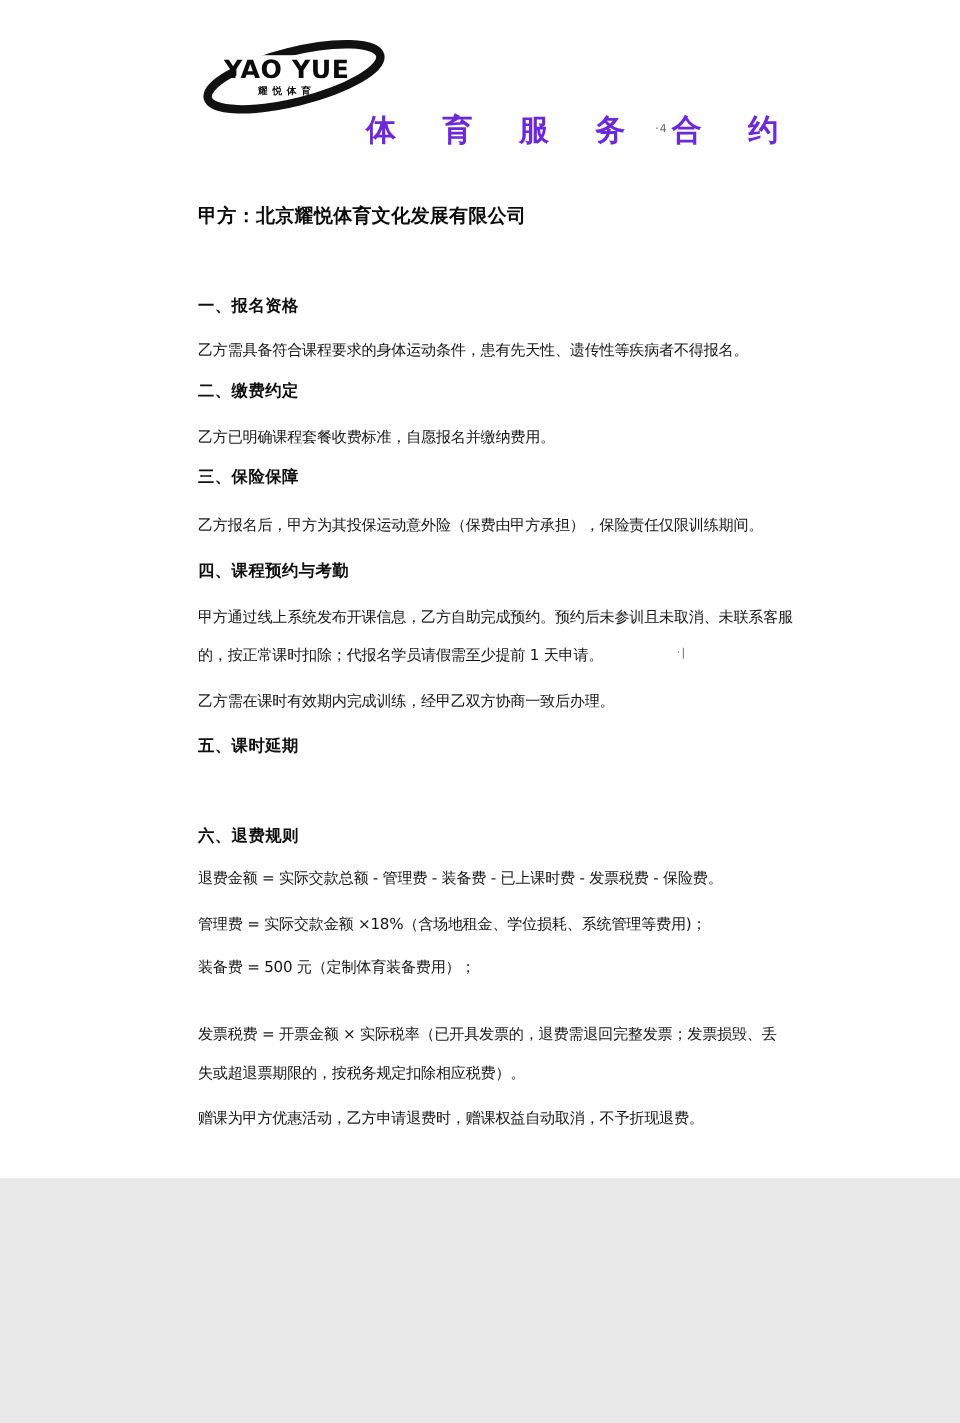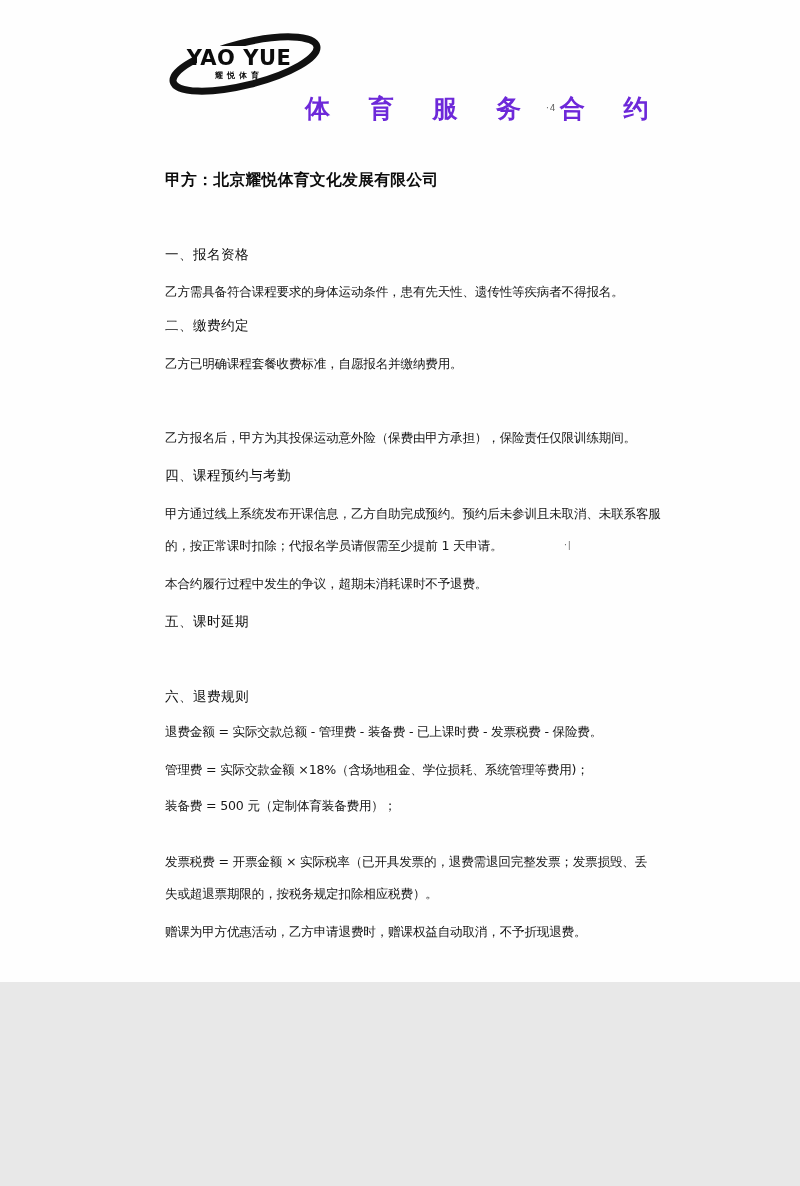--- a/index.html
+++ b/index.html
@@ -14,21 +14,21 @@
     font-size:25px;font-weight:900;letter-spacing:15px;color:#6d28d9;
     white-space:nowrap;
   }
   .artifact{position:absolute;font-size:9px;color:#666;letter-spacing:1px;}
   .art-title{top:103px;left:546px;}
   .art-mid{top:540px;left:564px;}
   .ln{
     position:absolute;left:165px;width:500px;white-space:nowrap;
     font-size:12.6px;font-weight:400;letter-spacing:-0.2px;color:#151515;
   }
-  .hd{font-size:13.6px;font-weight:400;letter-spacing:0.4px;color:#0f0f0f;}
+  .hd{font-size:13.6px;font-weight:700;letter-spacing:0.4px;color:#0f0f0f;}
   .party{font-size:15.8px;font-weight:800;letter-spacing:0.3px;color:#0c0c0c;}
   .siglabel{font-size:13.2px;font-weight:800;color:#0f0f0f;}
   .stamp{
     position:absolute;top:982px;left:155px;width:192px;height:192px;
     mix-blend-mode:multiply;opacity:0.93;
   }
   .signature{position:absolute;top:1060px;left:440px;width:320px;height:105px;}
 </style>
 </head>
 <body>
@@ -51,26 +51,27 @@
   <span class="artifact art-mid">·|</span>
 
   <div class="ln party" style="top:170px">甲方：北京耀悦体育文化发展有限公司</div>
 
   <div class="ln hd" style="top:246px">一、报名资格</div>
   <div class="ln" style="top:284px">乙方需具备符合课程要求的身体运动条件，患有先天性、遗传性等疾病者不得报名。</div>
 
   <div class="ln hd" style="top:317px">二、缴费约定</div>
   <div class="ln" style="top:356px">乙方已明确课程套餐收费标准，自愿报名并缴纳费用。</div>
 
+  <div class="ln hd" style="top:389px">三、保险保障</div>
   <div class="ln" style="top:430px">乙方报名后，甲方为其投保运动意外险（保费由甲方承担），保险责任仅限训练期间。</div>
 
   <div class="ln hd" style="top:467px">四、课程预约与考勤</div>
   <div class="ln" style="top:506px">甲方通过线上系统发布开课信息，乙方自助完成预约。预约后未参训且未取消、未联系客服</div>
   <div class="ln" style="top:538px">的，按正常课时扣除；代报名学员请假需至少提前 1 天申请。</div>
-  <div class="ln" style="top:576px">本合约履行过程中发生的争议，超期未消耗课时不予退费。</div>
+  <div class="ln" style="top:576px">乙方需在课时有效期内完成训练，经甲乙双方协商一致后办理。</div>
 
   <div class="ln hd" style="top:613px">五、课时延期</div>
 
   <div class="ln hd" style="top:688px">六、退费规则</div>
   <div class="ln" style="top:724px">退费金额 = 实际交款总额 - 管理费 - 装备费 - 已上课时费 - 发票税费 - 保险费。</div>
   <div class="ln" style="top:762px">管理费 = 实际交款金额 ×18%（含场地租金、学位损耗、系统管理等费用)；</div>
   <div class="ln" style="top:798px">装备费 = 500 元（定制体育装备费用）；</div>
   <div class="ln" style="top:854px">发票税费 = 开票金额 × 实际税率（已开具发票的，退费需退回完整发票；发票损毁、丢</div>
   <div class="ln" style="top:886px">失或超退票期限的，按税务规定扣除相应税费）。</div>
   <div class="ln" style="top:924px">赠课为甲方优惠活动，乙方申请退费时，赠课权益自动取消，不予折现退费。</div>

